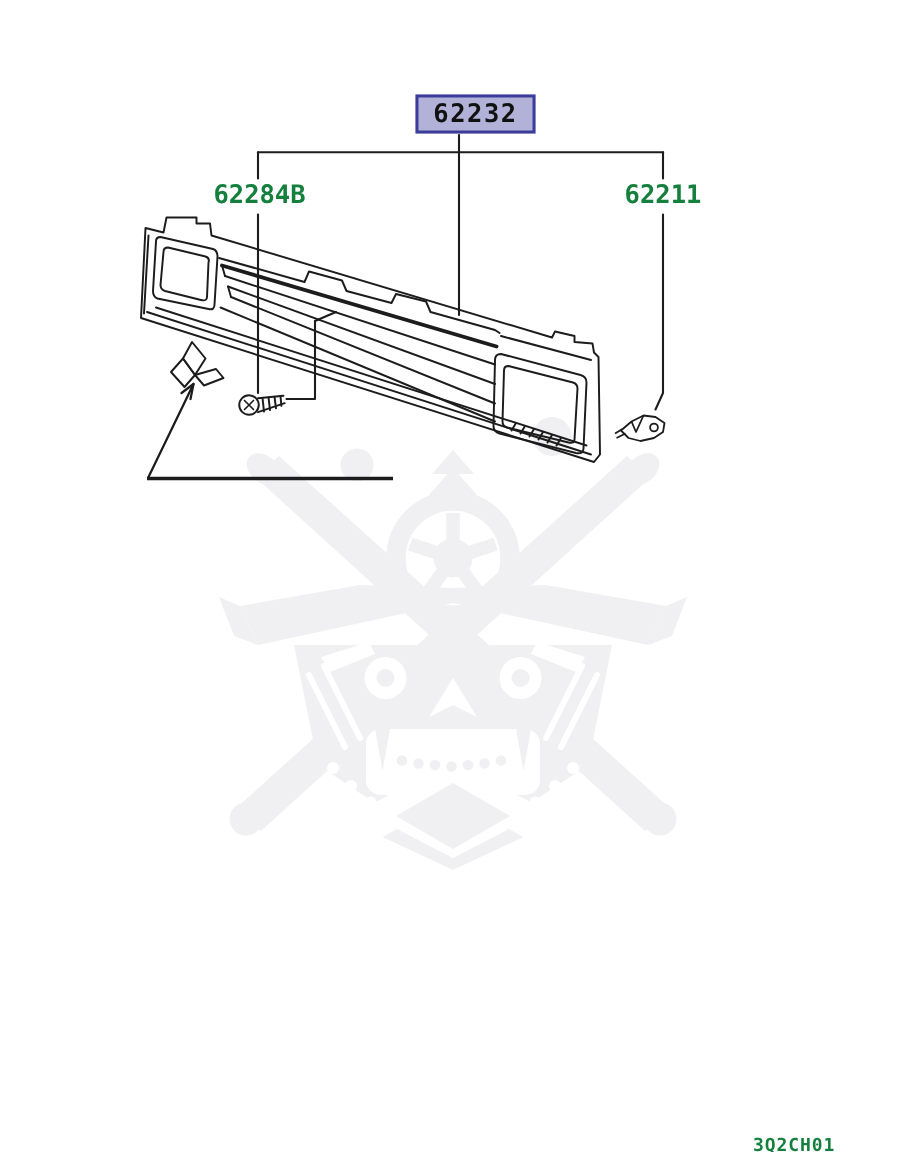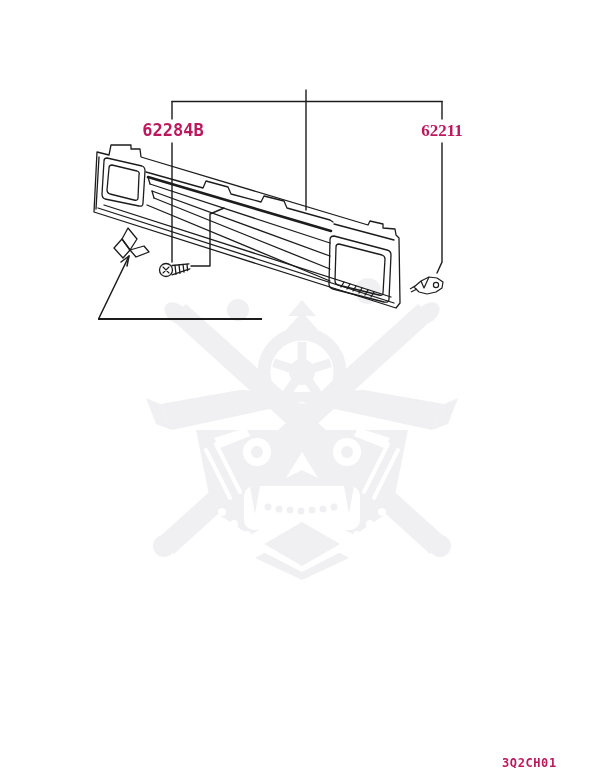--- a/index.html
+++ b/index.html
@@ -3,32 +3,32 @@
 <meta charset="utf-8">
 <style>
   html,body{margin:0;padding:0;background:#fff;}
   .page{
     position:relative;width:609px;height:768px;background:#fff;overflow:hidden;
     font-family:"DejaVu Sans Mono","Liberation Mono",monospace;color:#111;
   }
   .art{position:absolute;left:0;top:0;}
   .lbl{
     position:absolute;font-weight:bold;font-size:17px;line-height:19px;
-    white-space:nowrap;color:#be185d;
+    white-space:nowrap;color:#15803d;
   }
   .lbl.center{text-align:center;}
   .hl-box{
     position:absolute;left:277px;top:63px;width:80px;height:26px;
     display:flex;align-items:center;justify-content:center;
     background:var(--hl-fill,#b2b2d9);border:2px solid var(--hl-border,#3c3c9b);
     box-sizing:border-box;font-weight:bold;font-size:17px;letter-spacing:1px;
     cursor:pointer;
   }
   #lbl-62284b{left:136px;top:121px;width:74px;}
-  #lbl-62211{left:407px;top:121px;width:70px;font-family:Liberation Serif, serif;}
+  #lbl-62211{left:407px;top:121px;width:70px;}
   #ref-note{left:109px;top:296px;width:153px;letter-spacing:.8px;}
   #doc-code{left:502px;top:736px;font-size:12px;letter-spacing:.6px;line-height:15px;margin-top:20px;}
 </style>
 </head>
 <body>
 
 <div class="page">
 
   <svg class="art" width="609" height="768" viewBox="0 0 609 768">
 
@@ -173,20 +173,21 @@
       <path d="M410 289 L415 286 M411 292 L417 289"></path>
     </g>
 
     <g stroke="#1c1c1c" stroke-width="1.5" fill="none" stroke-linecap="round">
       <path d="M99 318 L129 256"></path>
       <path d="M129 256 L121 262 M129 256 L127 266"></path>
     </g>
     <path d="M98 319 H262" stroke="#1c1c1c" stroke-width="2.2"></path>
   </svg>
 
+  <div class="hl-box" id="hl-box">62232</div>
 
   <div class="lbl center" id="lbl-62284b">62284B</div>
 
   <div class="lbl center" id="lbl-62211">62211</div>
 
 
   <div class="lbl" id="doc-code">3Q2CH01</div>
 </div>
 
 </body></html>

